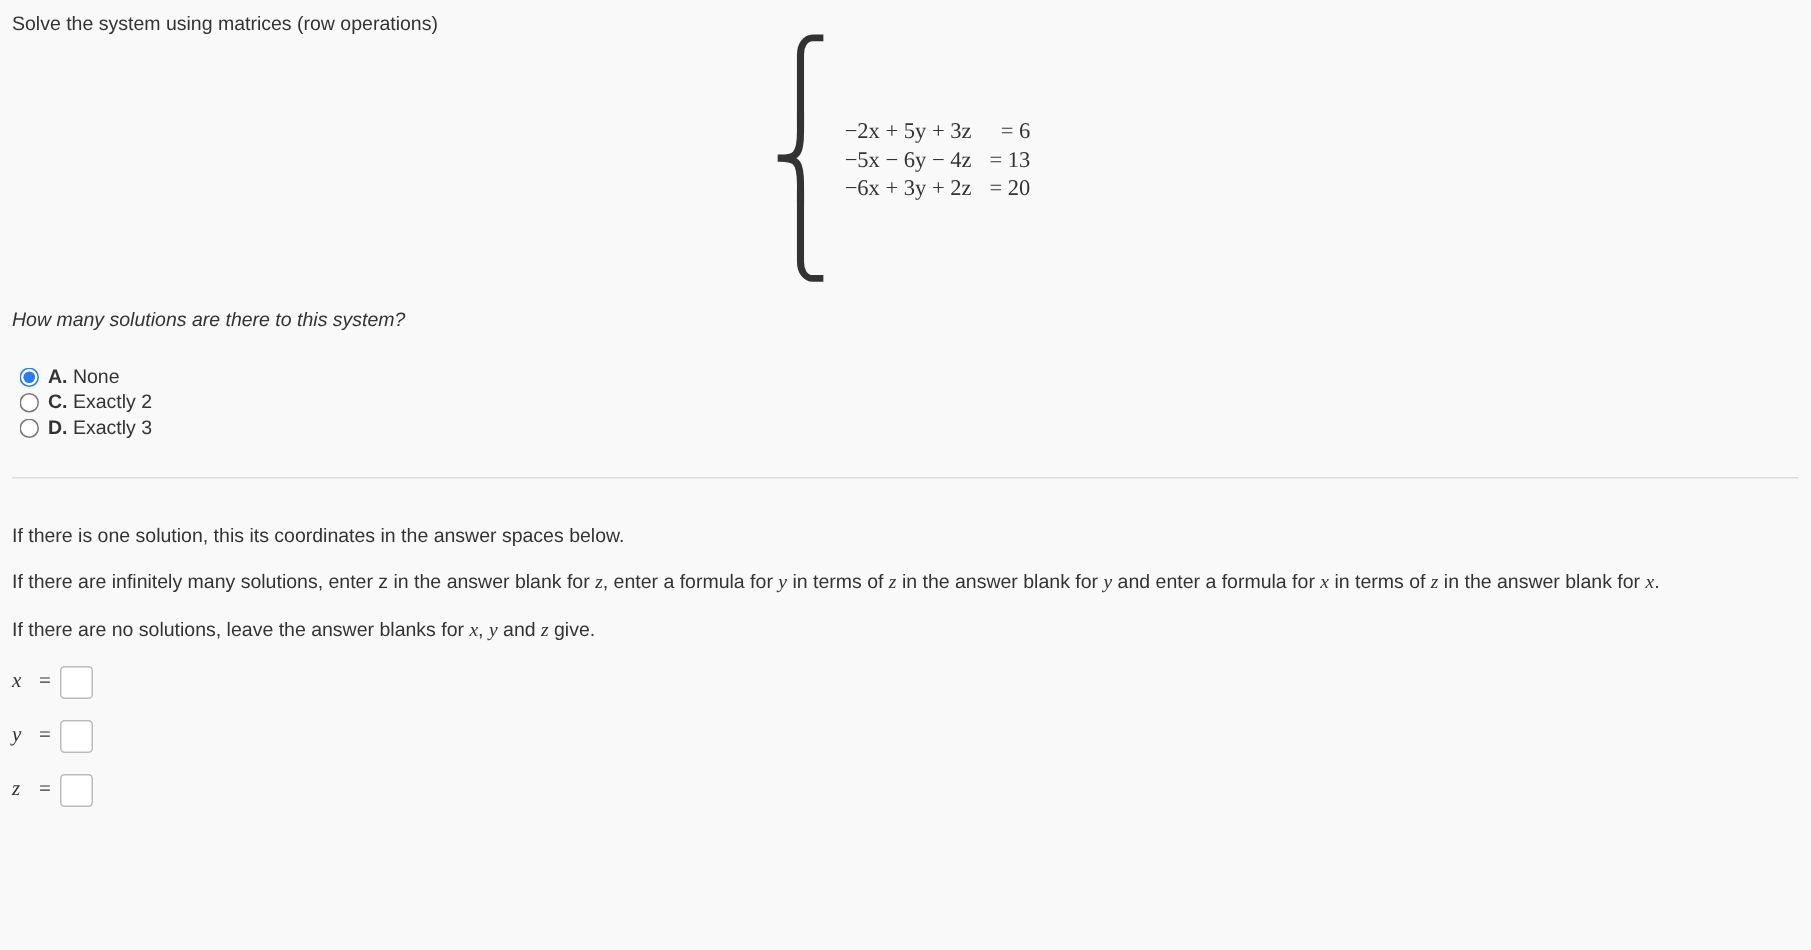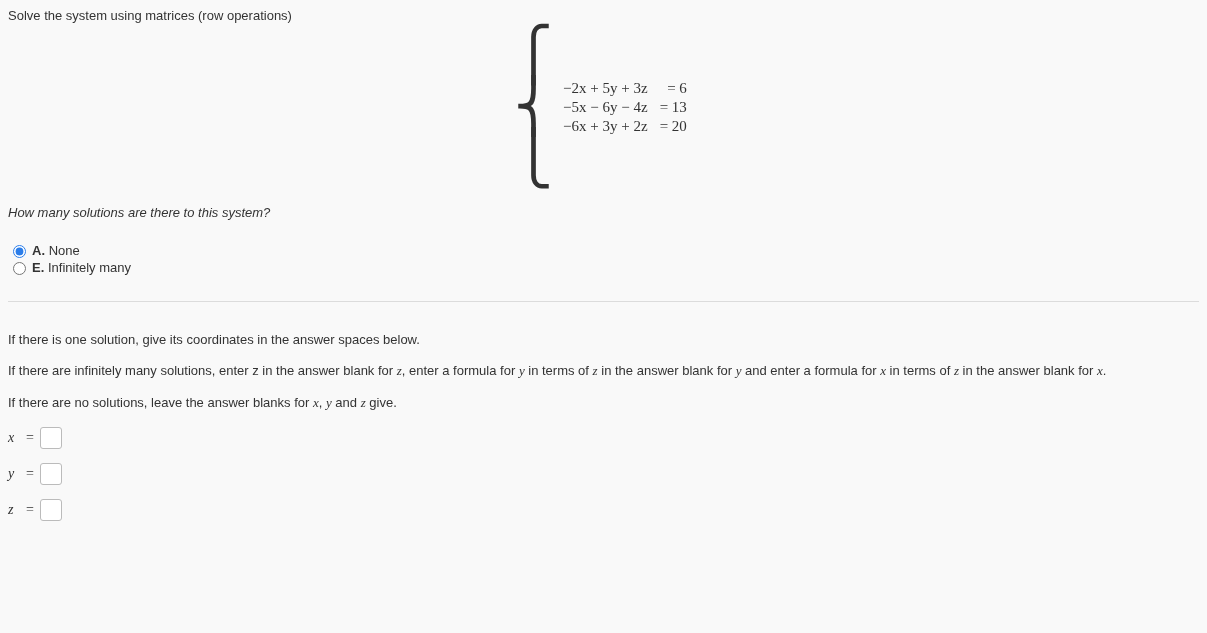--- a/index.html
+++ b/index.html
@@ -125,27 +125,31 @@
 
 <div class="subq">How many solutions are there to this system?</div>
 
 <div class="options">
   <div class="option">
     <input type="radio" name="q" checked="" style="">
     <label><b>A.</b> <span>None</span></label>
   </div>
   <div class="option">
     <input type="radio" name="q" style="">
-    <label><b>E.</b> <span>Infinitely many</span></label>
+    <label><b>C.</b> <span>Exactly 2</span></label>
+  </div>
+  <div class="option">
+    <input type="radio" name="q" style="">
+    <label><b>D.</b> <span>Exactly 3</span></label>
   </div>
 </div>
 
 <hr>
 
-<div class="instr">If there is one solution, give its coordinates in the answer spaces below.</div>
+<div class="instr">If there is one solution, this its coordinates in the answer spaces below.</div>
 
 <div class="instr">
   <span>If there are infinitely many solutions, enter z in the answer blank for </span><span class="mathvar">z</span><span>, enter a formula for </span><span class="mathvar">y</span><span> in terms of </span><span class="mathvar">z</span><span> in the answer blank for </span><span class="mathvar">y</span><span> and enter a formula for </span><span class="mathvar">x</span><span> in terms of </span><span class="mathvar">z</span><span> in the answer blank for </span><span class="mathvar">x</span><span>.</span>
 </div>
 
 <div class="instr">
   <span>If there are no solutions, leave the answer blanks for </span><span class="mathvar">x</span><span>, </span><span class="mathvar">y</span><span> and </span><span class="mathvar">z</span><span> give.</span>
 </div>
 
 <div class="ansrow">

